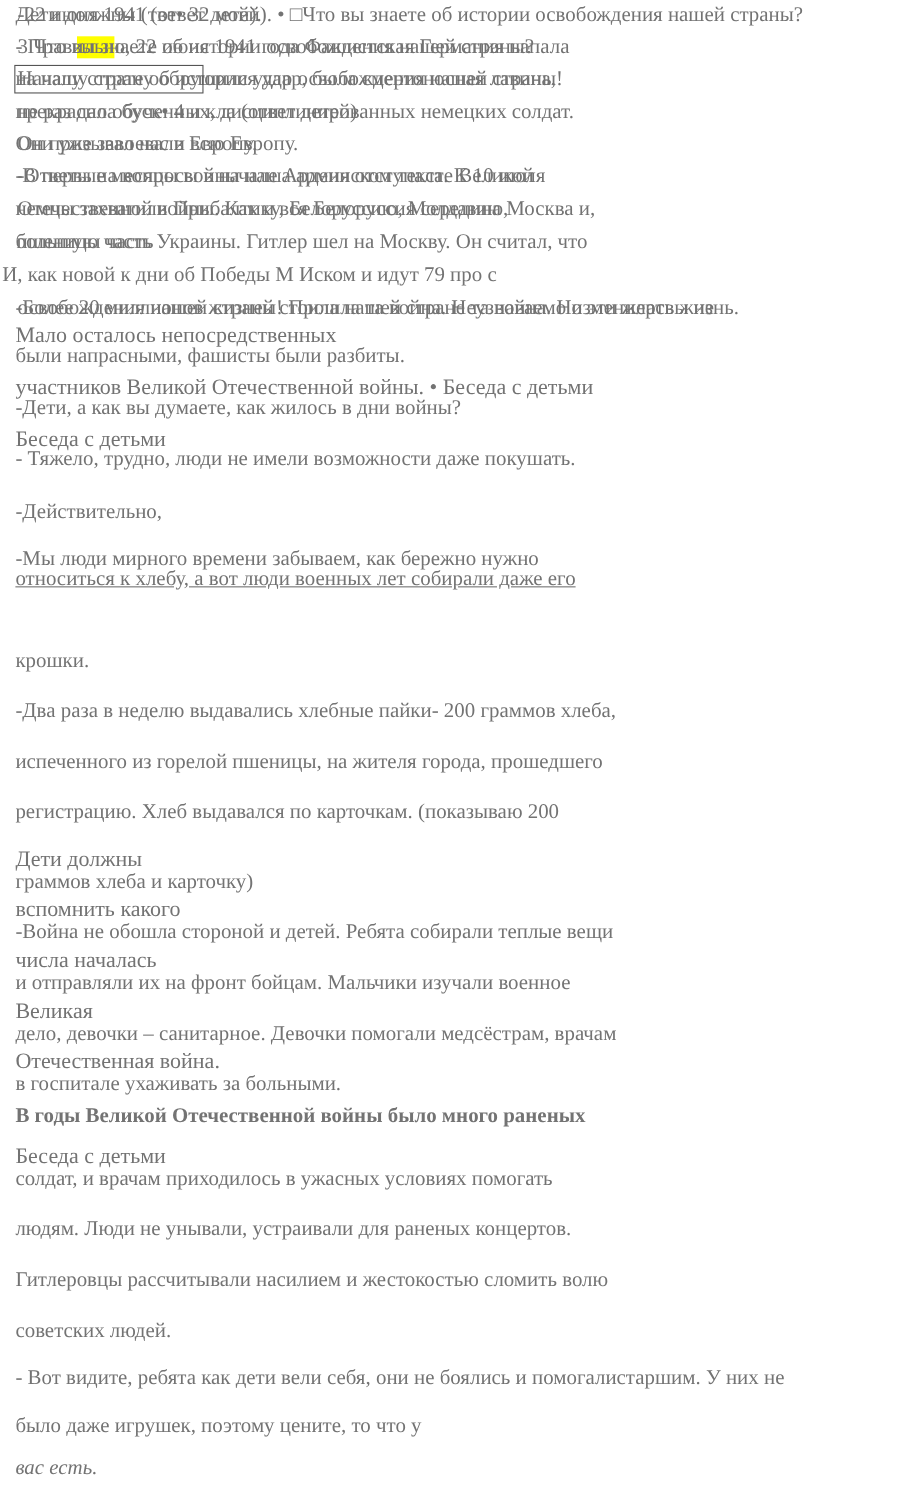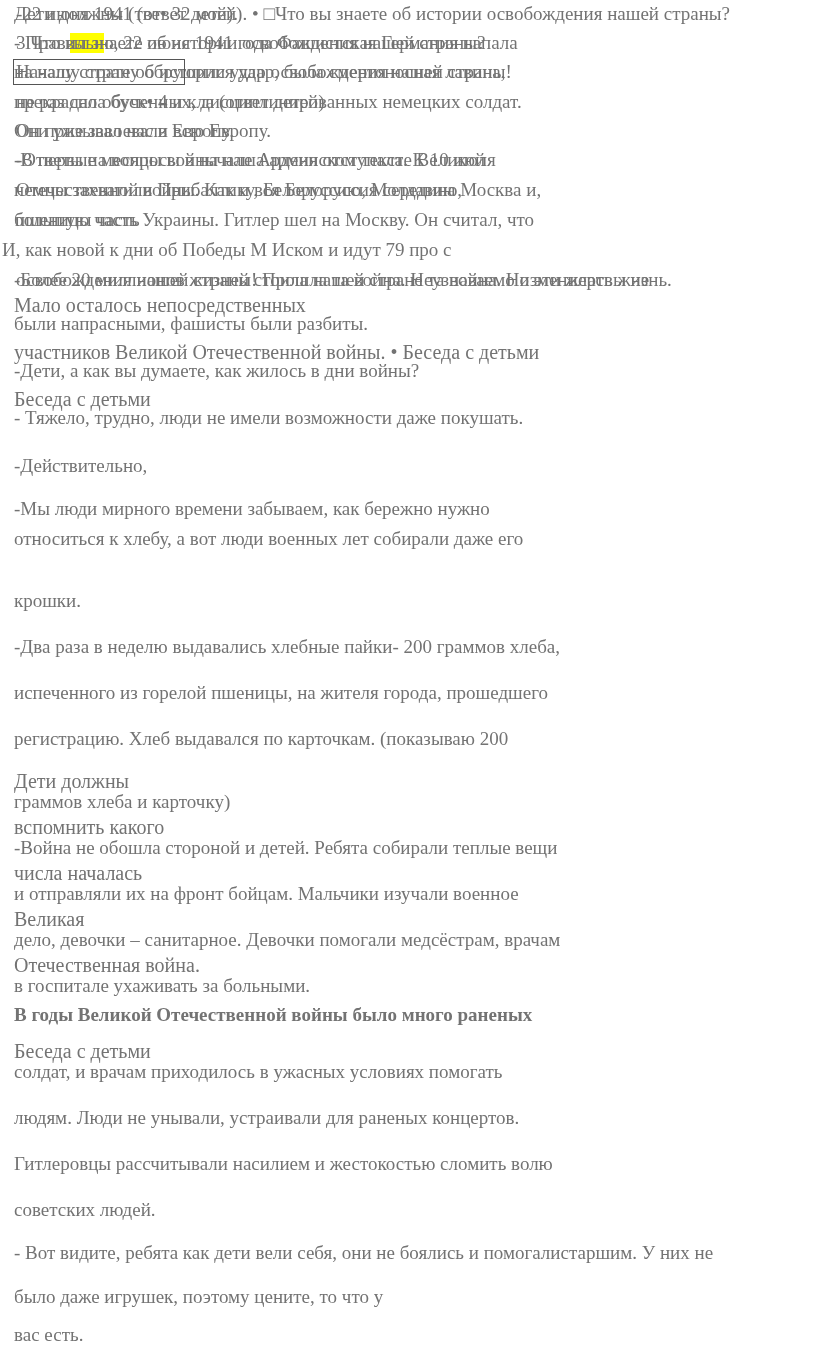--- a/index.html
+++ b/index.html
@@ -53,21 +53,21 @@
 
   <div class="ln sm" style="left:14px; top:296px;">Мало осталось непосредственных</div>
   <div class="ln" style="left:14px; top:313px;">были напрасными, фашисты были разбиты.</div>
   <div class="ln sm" style="left:14px; top:343px;">участников Великой Отечественной войны. • Беседа с детьми</div>
   <div class="ln" style="left:14px; top:360px;">-Дети, а как вы думаете, как жилось в дни войны?</div>
   <div class="ln sm" style="left:14px; top:390px;">Беседа с детьми</div>
   <div class="ln" style="left:14px; top:407px;">- Тяжело, трудно, люди не имели возможности даже покушать.</div>
 
   <div class="ln" style="left:14px; top:455px;">-Действительно,</div>
   <div class="ln" style="left:14px; top:498px;">-Мы люди мирного времени забываем, как бережно нужно</div>
-  <div class="ln" style="left:14px; top:528px;">относиться к хлебу, а вот люди военных лет собирали даже его</div>
+  <div class="ln" style="left:14px; top:516px;text-decoration:underline;">относиться к хлебу, а вот люди военных лет собирали даже его</div>
   <div class="ln" style="left:14px; top:590px;">крошки.</div>
   <div class="ln" style="left:14px; top:636px;">-Два раза в неделю выдавались хлебные пайки- 200 граммов хлеба,</div>
   <div class="ln" style="left:14px; top:682px;">испеченного из горелой пшеницы, на жителя города, прошедшего</div>
   <div class="ln" style="left:14px; top:728px;">регистрацию. Хлеб выдавался по карточкам. (показываю 200</div>
 
   <div class="ln sm" style="left:14px; top:772px;">Дети должны</div>
   <div class="ln" style="left:14px; top:791px;">граммов хлеба и карточку)</div>
   <div class="ln sm" style="left:14px; top:818px;">вспомнить какого</div>
   <div class="ln" style="left:14px; top:837px;">-Война не обошла стороной и детей. Ребята собирали теплые вещи</div>
   <div class="ln sm" style="left:14px; top:864px;">числа началась</div>
@@ -78,15 +78,15 @@
   <div class="ln" style="left:14px; top:975px;">в госпитале ухаживать за больными.</div>
 
   <div class="ln" style="left:14px; top:1004px;font-weight:bold;">В годы Великой Отечественной войны было много раненых</div>
   <div class="ln sm" style="left:14px; top:1042px;">Беседа с детьми</div>
   <div class="ln" style="left:14px; top:1061px;">солдат, и врачам приходилось в ужасных условиях помогать</div>
   <div class="ln" style="left:14px; top:1107px;">людям. Люди не унывали, устраивали для раненых концертов.</div>
   <div class="ln" style="left:14px; top:1153px;">Гитлеровцы рассчитывали насилием и жестокостью сломить волю</div>
   <div class="ln" style="left:14px; top:1199px;">советских людей.</div>
   <div class="ln" style="left:14px; top:1242px;">- Вот видите, ребята как дети вели себя, они не боялись и помогалистаршим. У них не</div>
   <div class="ln" style="left:14px; top:1286px;">было даже игрушек, поэтому цените, то что у</div>
-  <div class="ln" style="left:14px; top:1324px;">вас есть.</div>
+  <div class="ln" style="left:14px; top:1324px;font-style:italic;">вас есть.</div>
 
 </div>
 
 </body></html>

